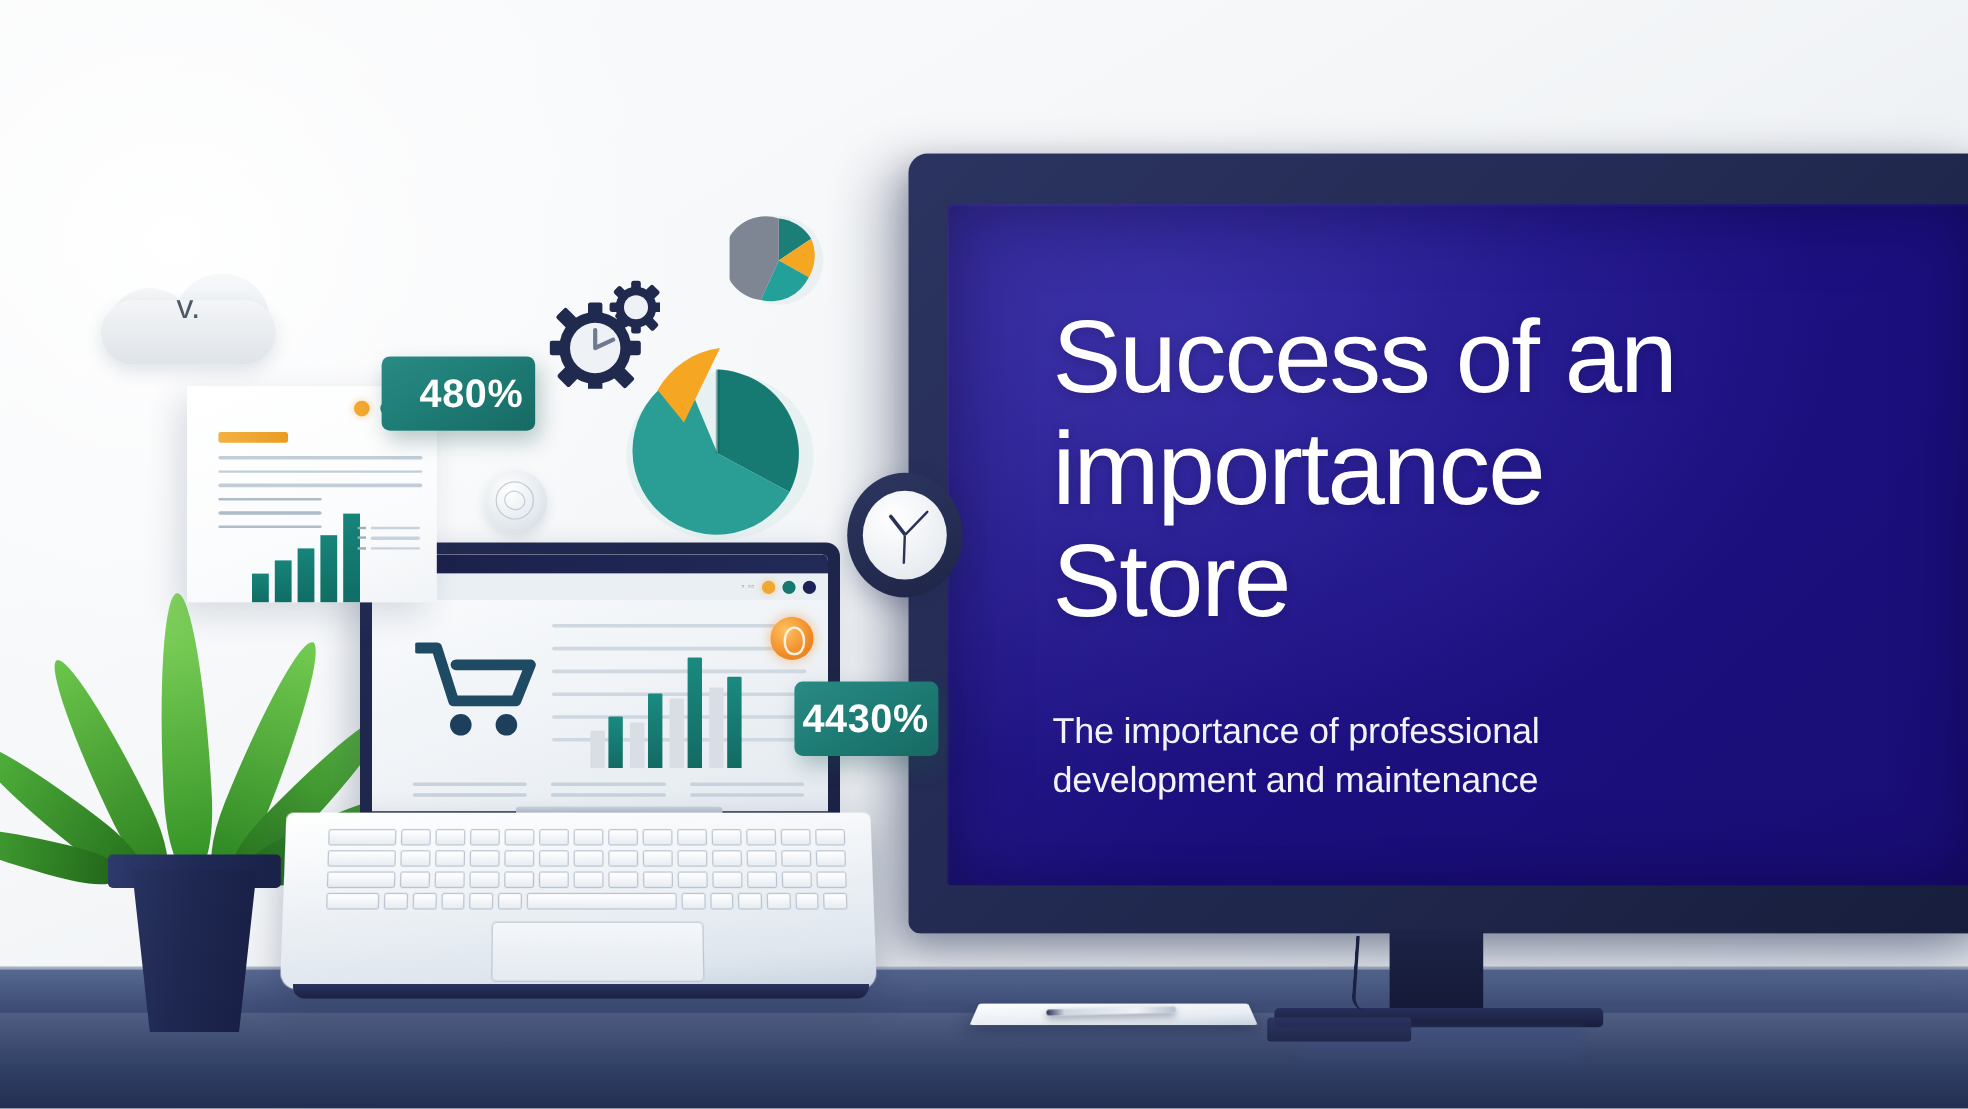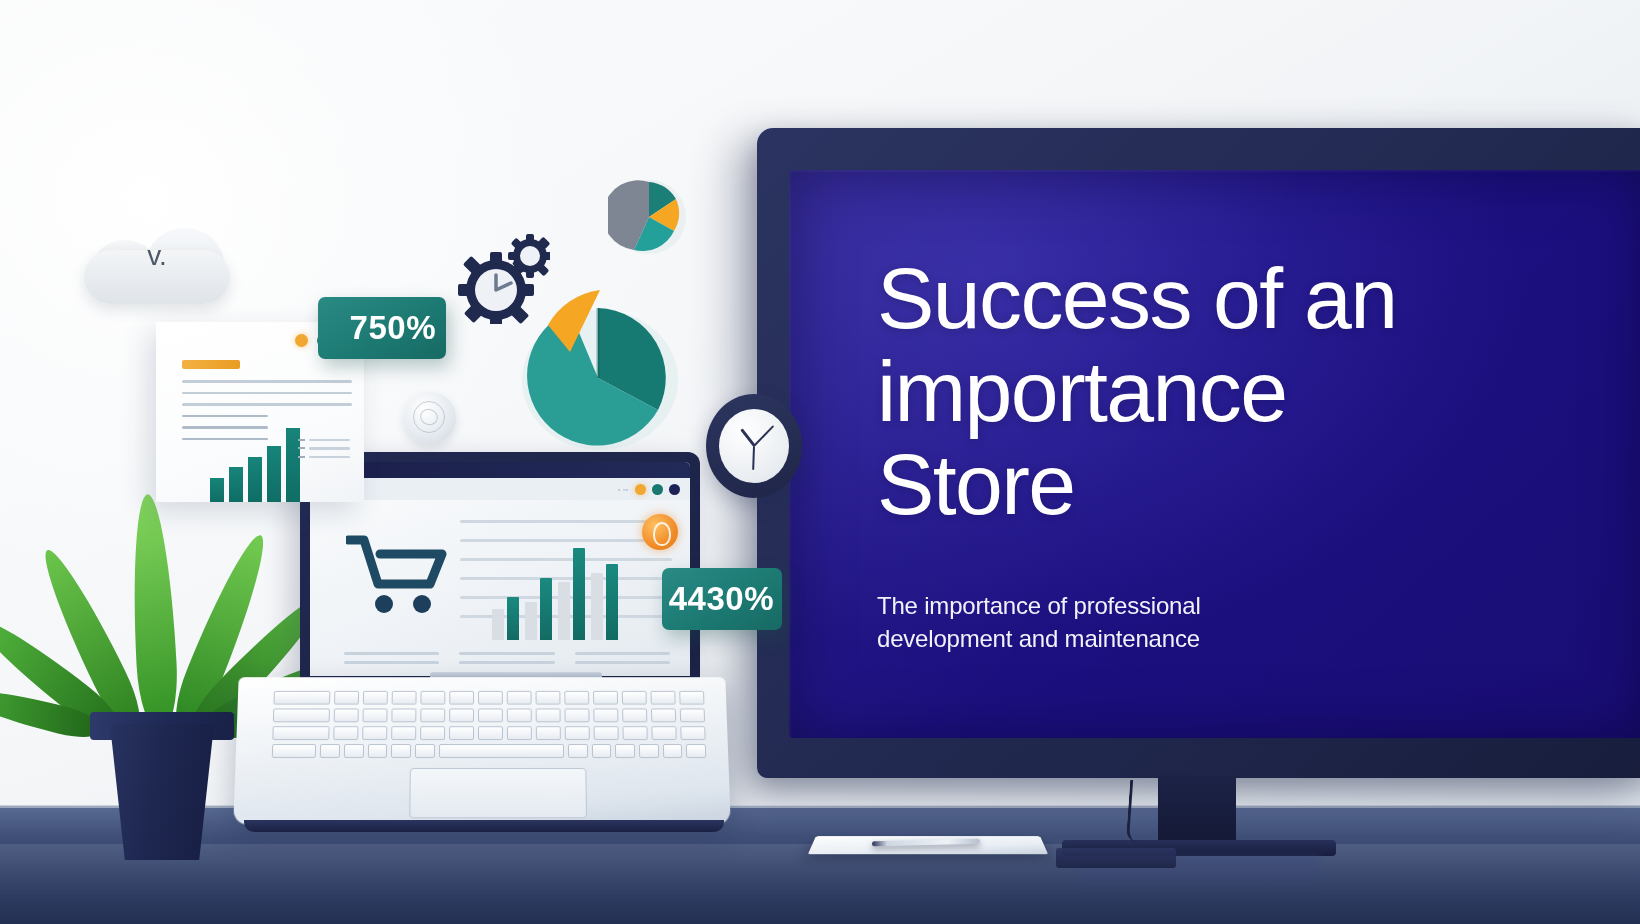--- a/index.html
+++ b/index.html
@@ -59,21 +59,21 @@
   }
   .screen-inner {
     position: absolute; left: 88px; top: 82px; right: 40px;
   }
   .headline {
     color: #ffffff; font-size: 86px; line-height: 1.08; font-weight: 400;
     letter-spacing: -1.6px; white-space: pre-line;
     text-shadow: 0 2px 10px rgba(0,0,0,.18);
   }
   .subhead {
-    margin-top: 58px; color: #f2f2fb; font-size: 24px; line-height: 1.38;
+    margin-top: 58px; color: #f2f2fb; font-size: 30px; line-height: 1.38;
     font-weight: 400; letter-spacing: -.2px; white-space: pre-line;
   }
 
   
   .stand-neck {
     position: absolute; left: 1158px; top: 775px; width: 78px; height: 68px;
     background: linear-gradient(180deg, #1d2347 0%, #141936 100%);
   }
   .stand-base {
     position: absolute; left: 1062px; top: 840px; width: 274px; height: 16px;
@@ -586,16 +586,16 @@
   <div class="clock">
     <div class="clock-face">
       <div class="hand h"></div>
       <div class="hand m"></div>
       <div class="hand s"></div>
     </div>
   </div>
 
   <div class="paperball"></div>
 
-  <div class="tbadge a">750%</div>
+  <div class="tbadge a">480%</div>
   <div class="tbadge b">4430%</div>
 
 </div>
 
 </body></html>

